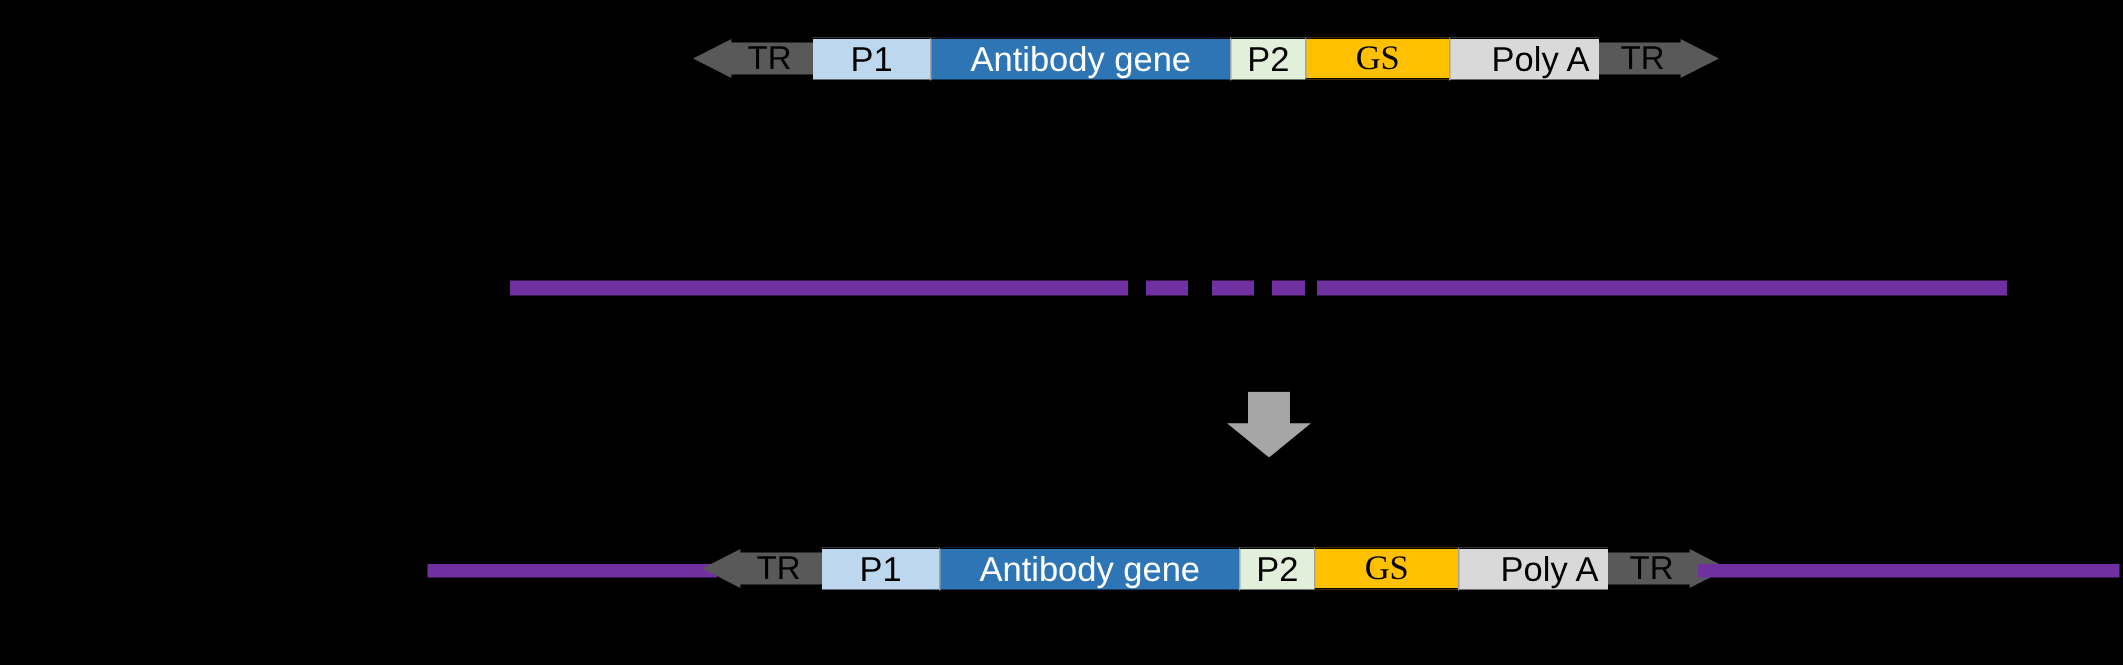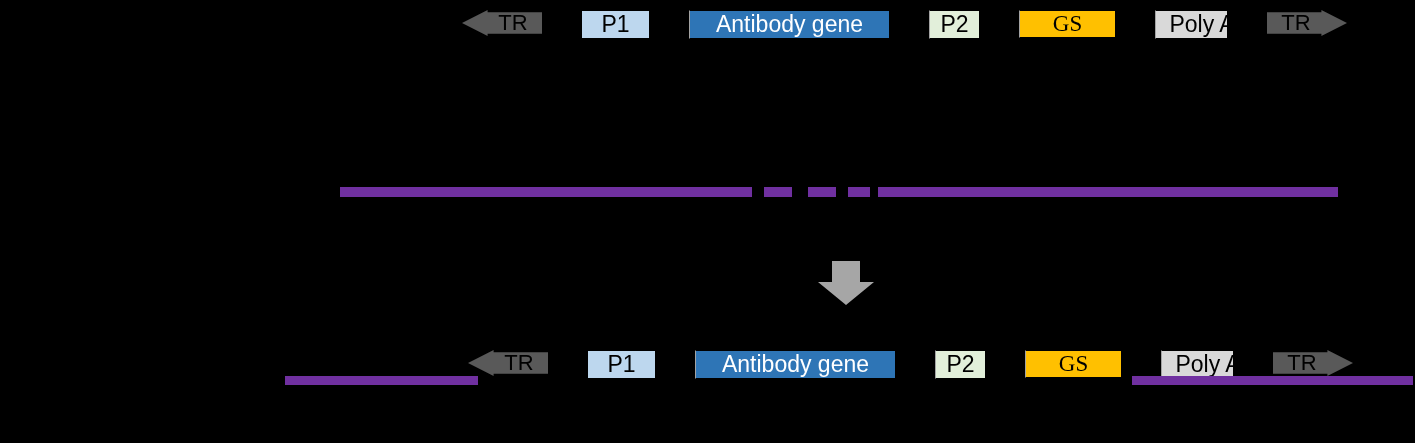--- a/index.html
+++ b/index.html
@@ -13,44 +13,43 @@
     width: 1415px;
     height: 443px;
     background: #000000;
     overflow: hidden;
   }
 
   
   .construct {
     position: absolute;
     display: flex;
-    align-items: flex-start;
+    align-items: center;
     height: 58px;
-    gap: 40px;
   }
   .construct-top { left: 462px; top: 10px; }
   .construct-bottom { left: 468px; top: 350px; }
 
   .seg {
     display: flex;
     align-items: center;
     justify-content: center;
     font-size: 23px;
     color: #000;
     border-top: 1px solid #000;
     border-bottom: 1px solid #000;
     box-sizing: border-box;
     white-space: nowrap;
   }
   .seg + .seg { border-left: 1px solid #a3a3a3; }
-  .seg-0 { width: 67px; }
+  .seg-0 { width: 78px; }
   .seg-1 { width: 200px; }
   .seg-2 { width: 50px; }
   .seg-3 { width: 96px; font-family: "Liberation Serif", serif; }
-  .seg-4 { width: 72px; padding-left: 21px; }
+  .seg-4 { width: 100px; padding-left: 21px; }
 
   .tr-arrow {
     width: 80px;
     display: flex;
     align-items: center;
     justify-content: center;
     font-size: 22px;
     color: #000;
     flex: 0 0 auto;
   }

